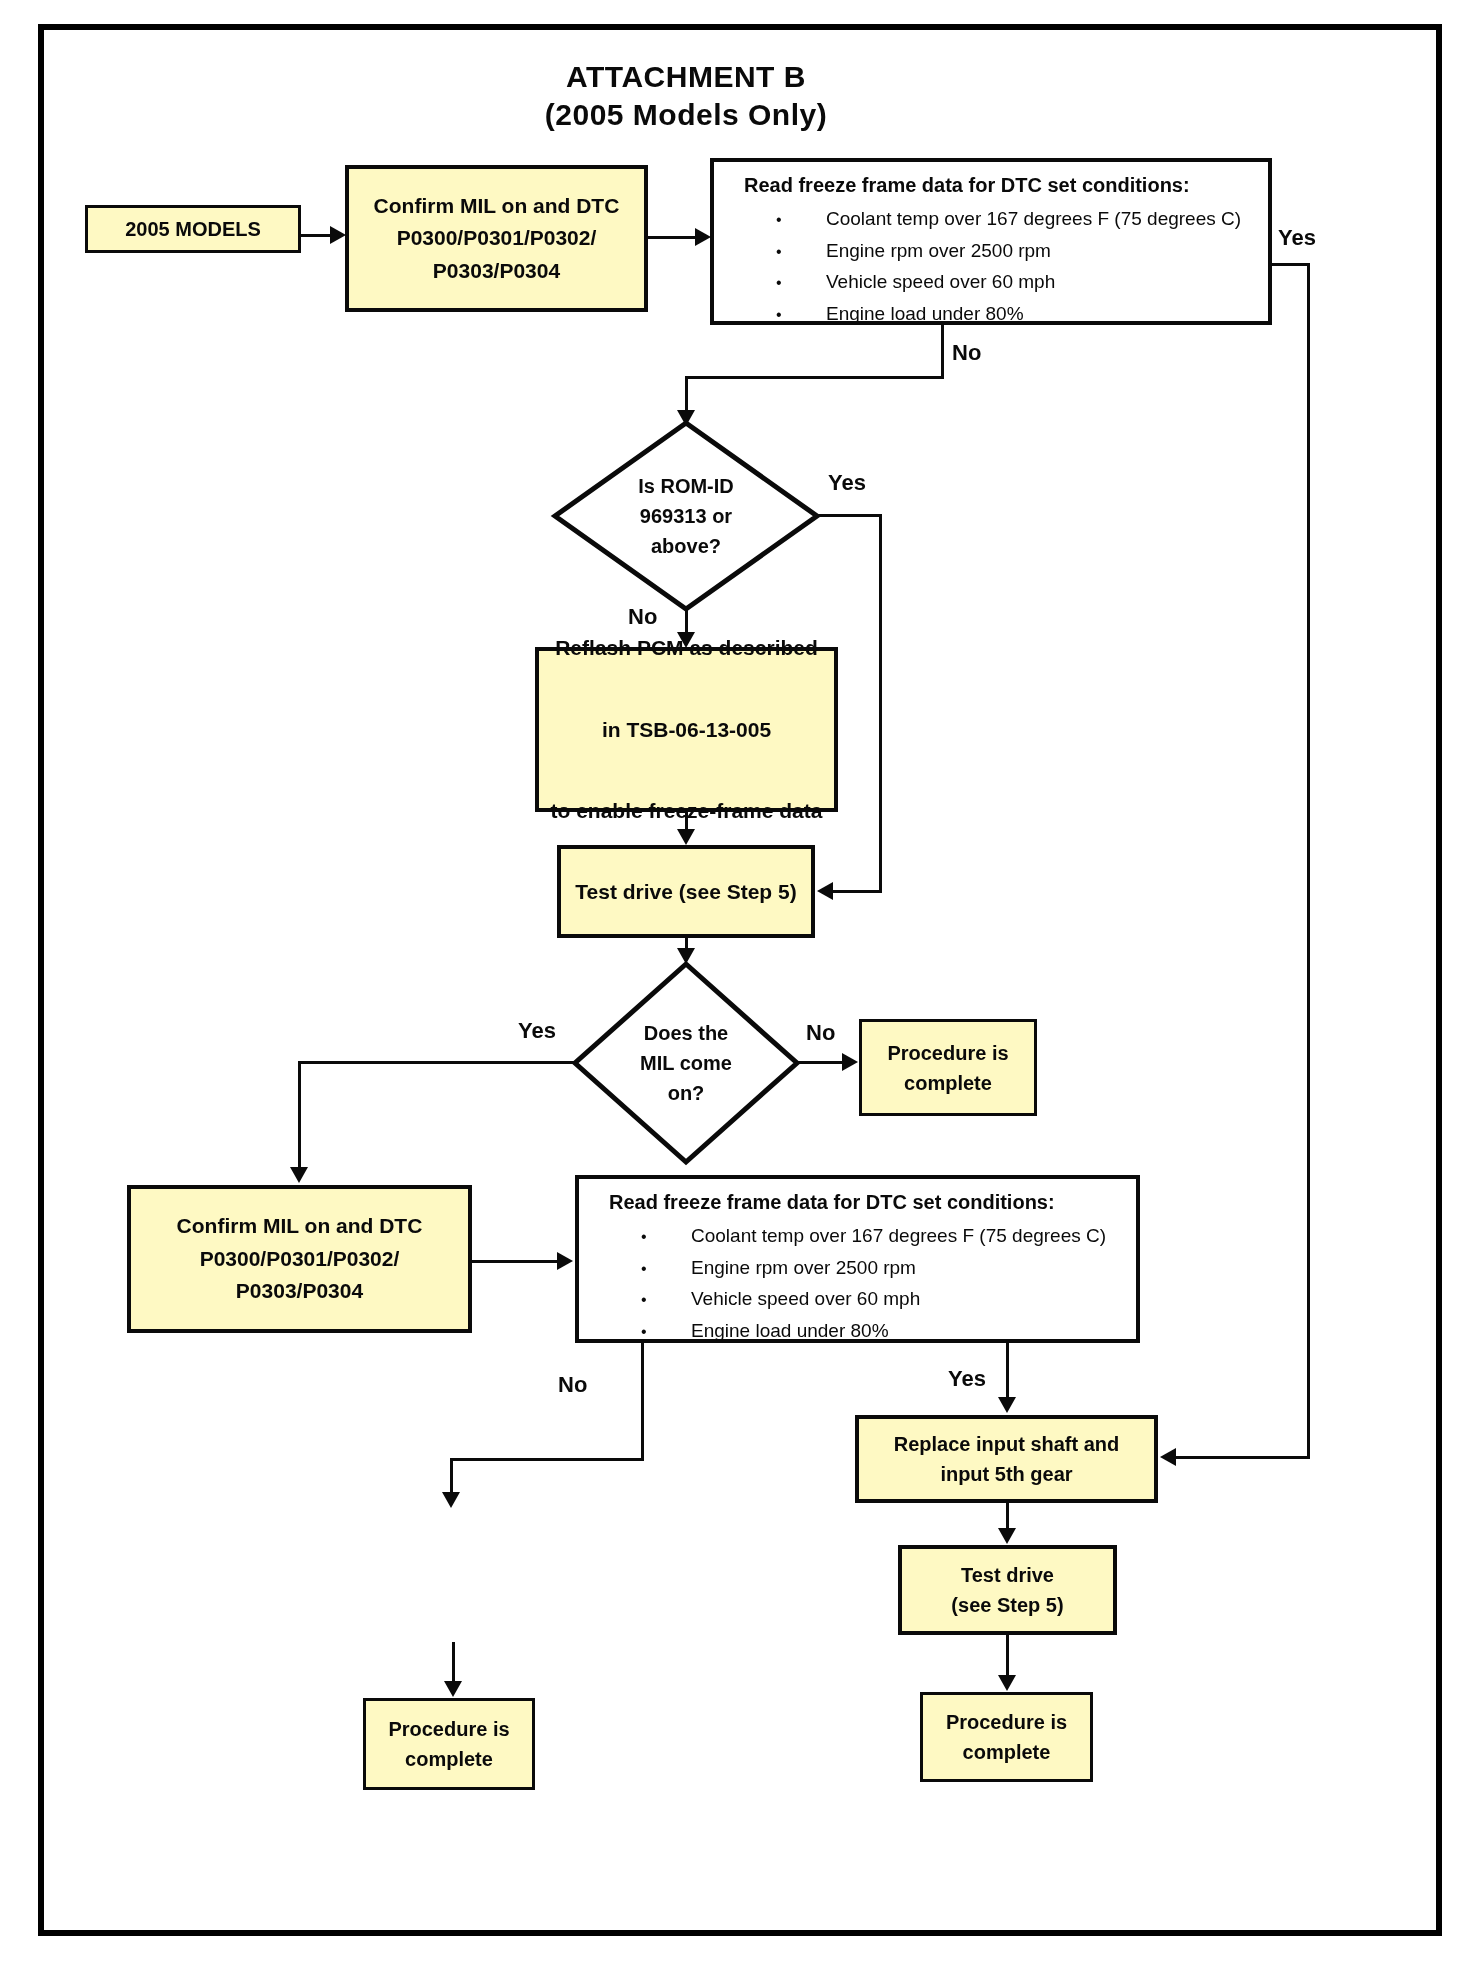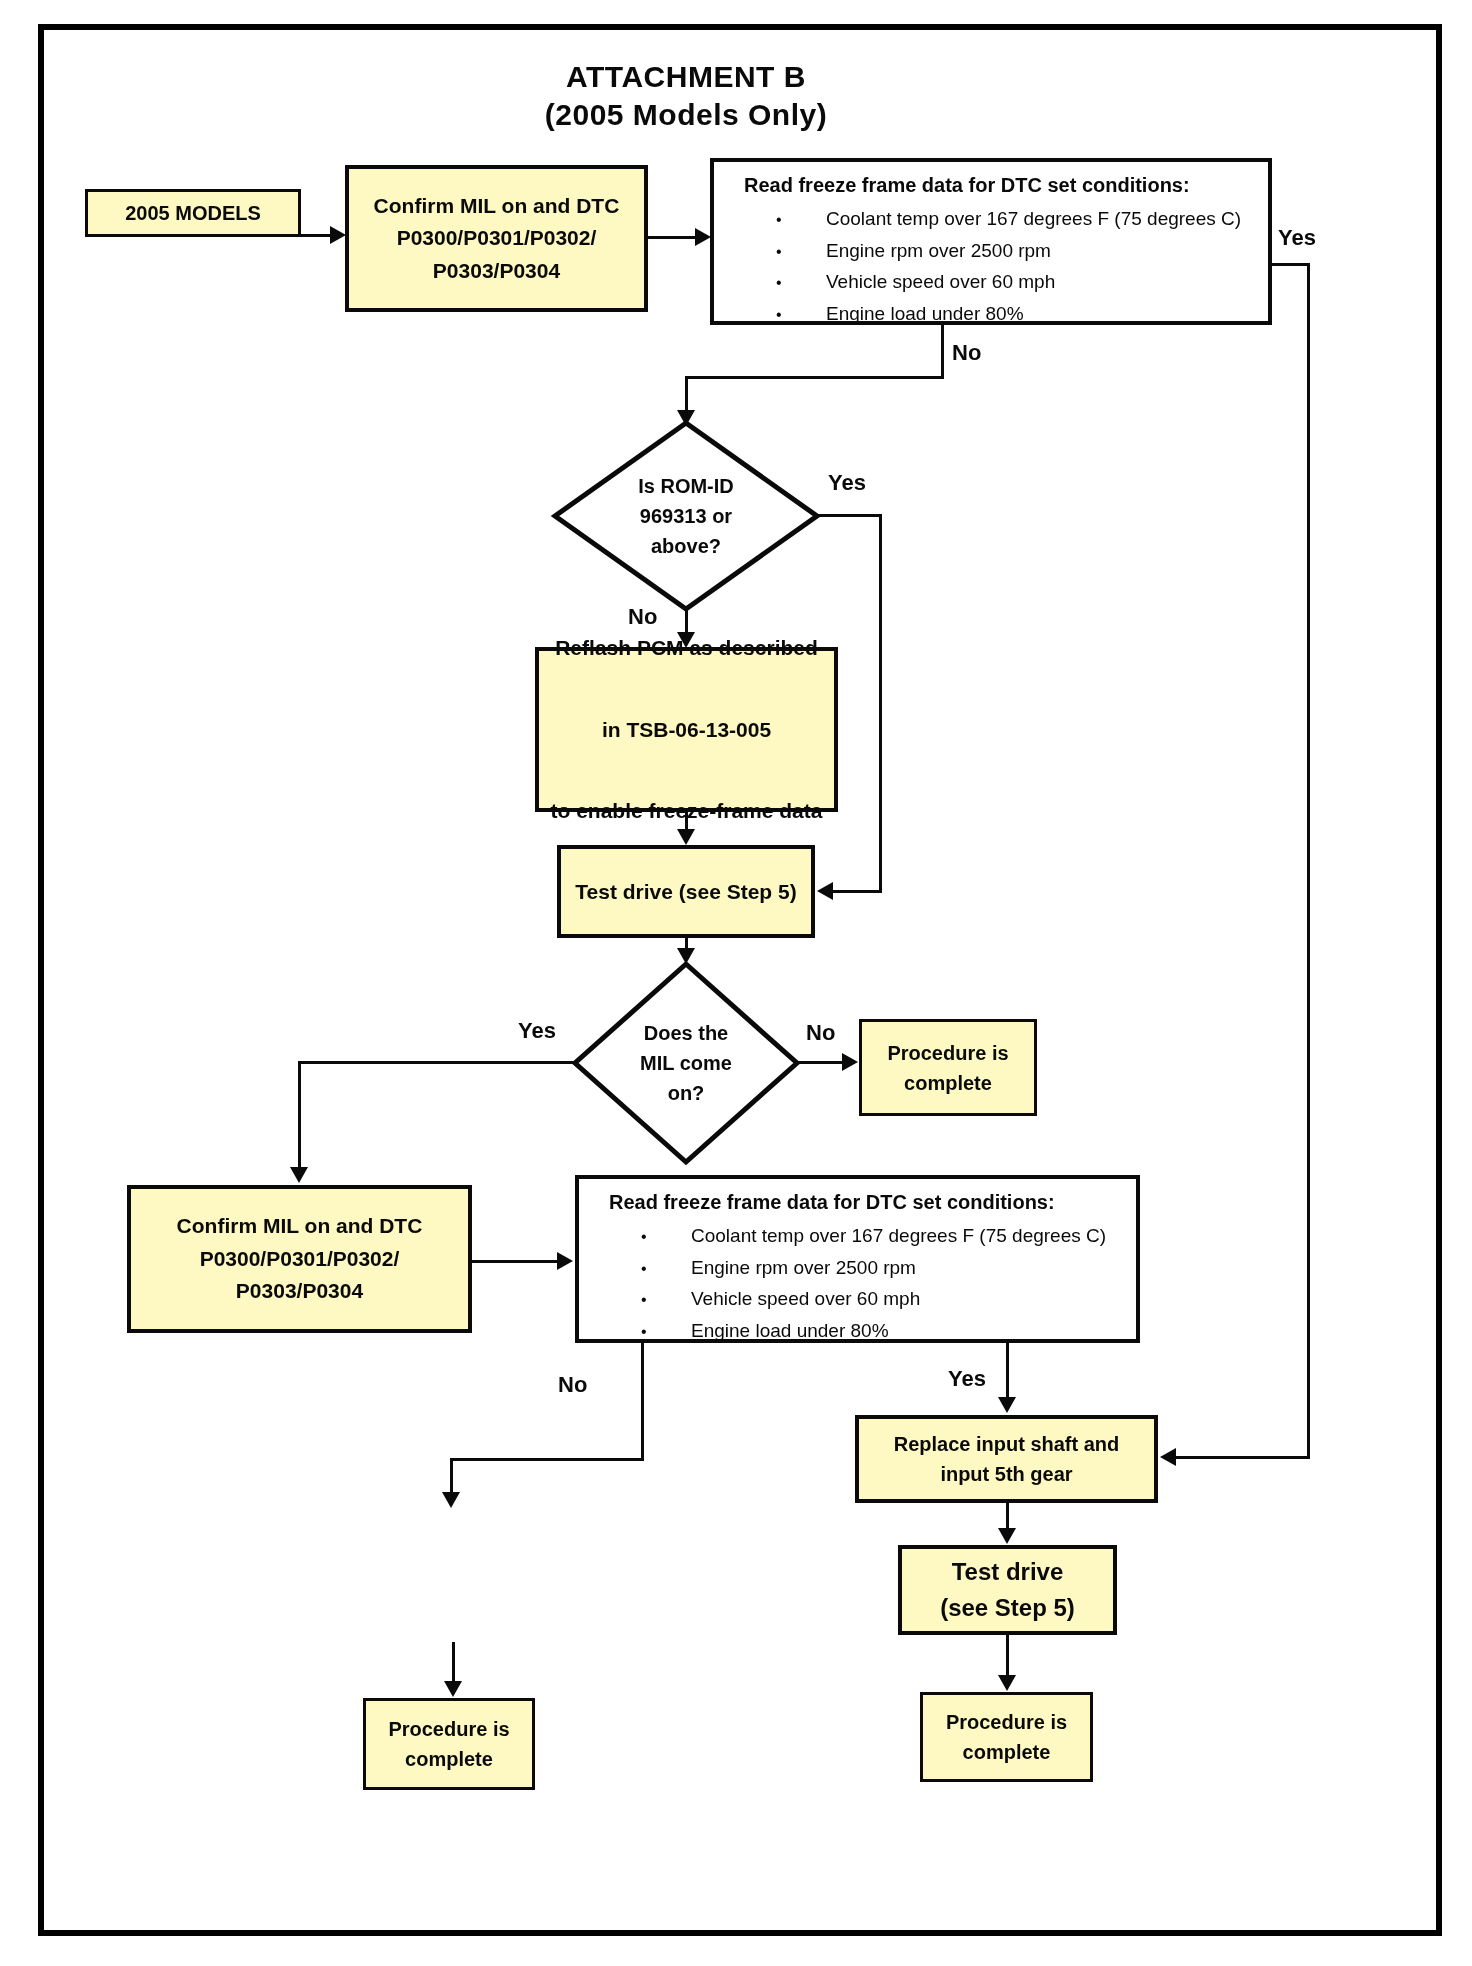--- a/index.html
+++ b/index.html
@@ -27,21 +27,21 @@
 </style>
 </head>
 <body>
 
 <div class="page">
   <div class="frame"></div>
 
   <div class="abs title" style="left:386px;top:44px;width:600px;">ATTACHMENT B</div>
   <div class="abs title" style="left:386px;top:82px;width:600px;">(2005 Models Only)</div>
 
-  <div class="abs node thin bold" style="left:85px;top:189px;width:216px;height:48px;font-size:20px;">2005 MODELS</div>
+  <div class="abs node thin bold" style="left:85px;top:205px;width:216px;height:48px;font-size:20px;">2005 MODELS</div>
 
   <div class="abs node bold" style="left:345px;top:165px;width:303px;height:147px;font-size:21px;line-height:1.55;">Confirm MIL on and DTC
 P0300/P0301/P0302/
 P0303/P0304</div>
 
   <div class="abs freeze" style="left:710px;top:158px;width:562px;height:167px;">
     <div class="hdr">Read freeze frame data for DTC set conditions:</div>
     <div class="brow">
         <span class="dot">•</span>
         <span>Coolant temp over 167 degrees F (75 degrees C)</span>
@@ -109,21 +109,21 @@
       </div>
   </div>
 
 
   <div class="abs node thin bold" style="left:363px;top:1698px;width:172px;height:92px;font-size:20px;line-height:1.5;">Procedure is
 complete</div>
 
   <div class="abs node bold" style="left:855px;top:1415px;width:303px;height:88px;font-size:20px;line-height:1.5;">Replace input shaft and
 input 5th gear</div>
 
-  <div class="abs node bold" style="left:898px;top:1545px;width:219px;height:90px;font-size:24px;line-height:1.5;">Test drive
+  <div class="abs node bold" style="left:898px;top:1545px;width:219px;height:90px;font-size:20px;line-height:1.5;">Test drive
 (see Step 5)</div>
 
   <div class="abs node thin bold" style="left:920px;top:1692px;width:173px;height:90px;font-size:20px;line-height:1.5;">Procedure is
 complete</div>
 
   <div class="abs elabel" style="left:1278px;top:225px;">Yes</div>
   <div class="abs elabel" style="left:952px;top:340px;">No</div>
   <div class="abs elabel" style="left:828px;top:470px;">Yes</div>
   <div class="abs elabel" style="left:628px;top:604px;">No</div>
   <div class="abs elabel" style="left:518px;top:1018px;">Yes</div>

